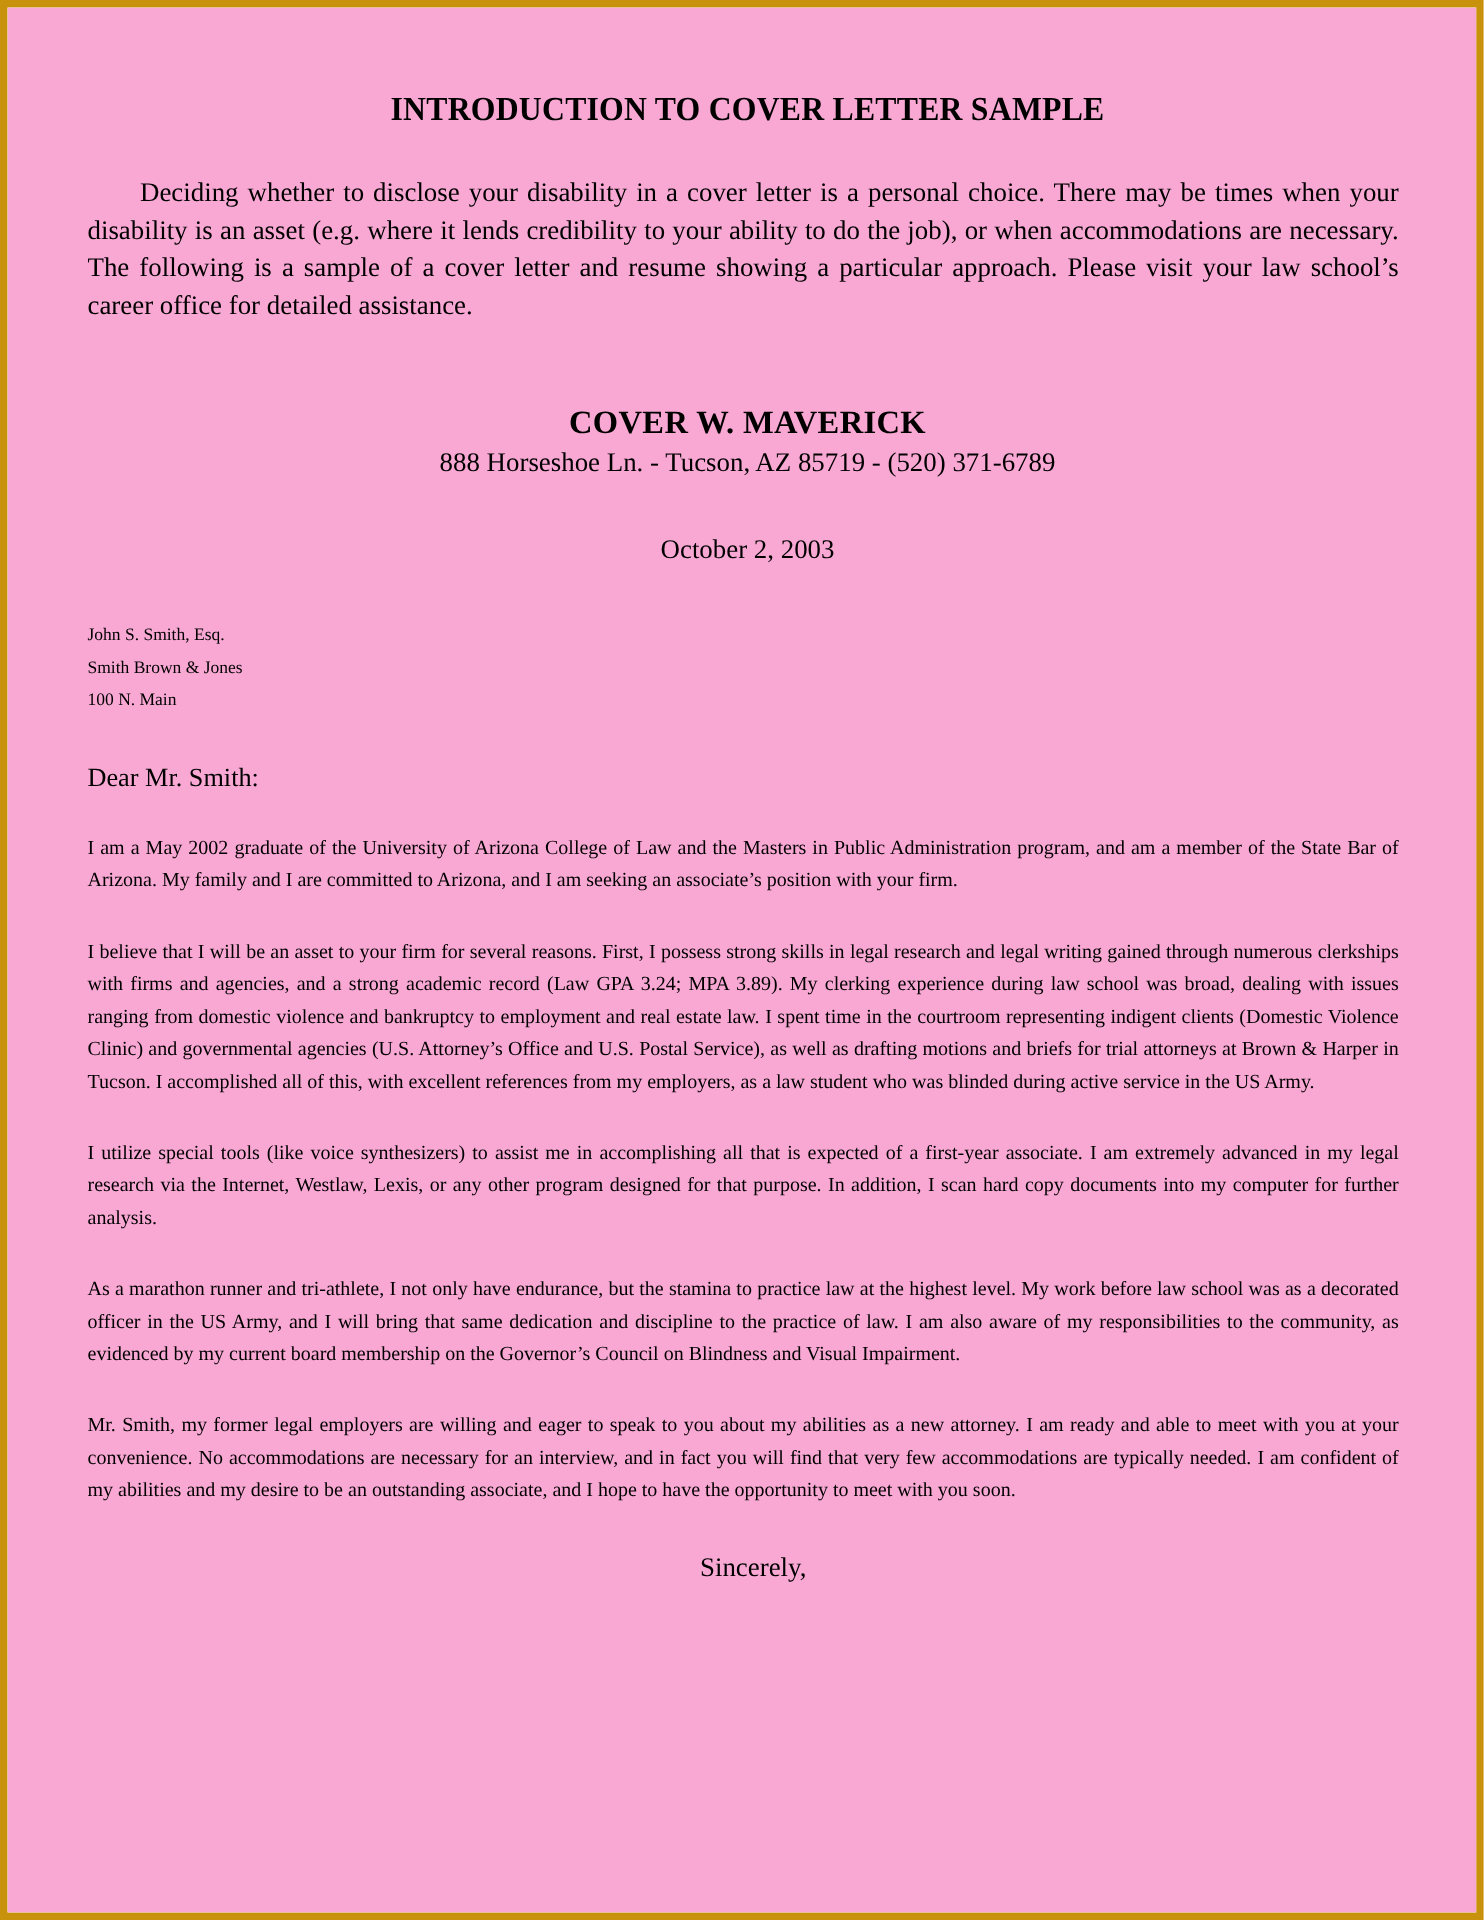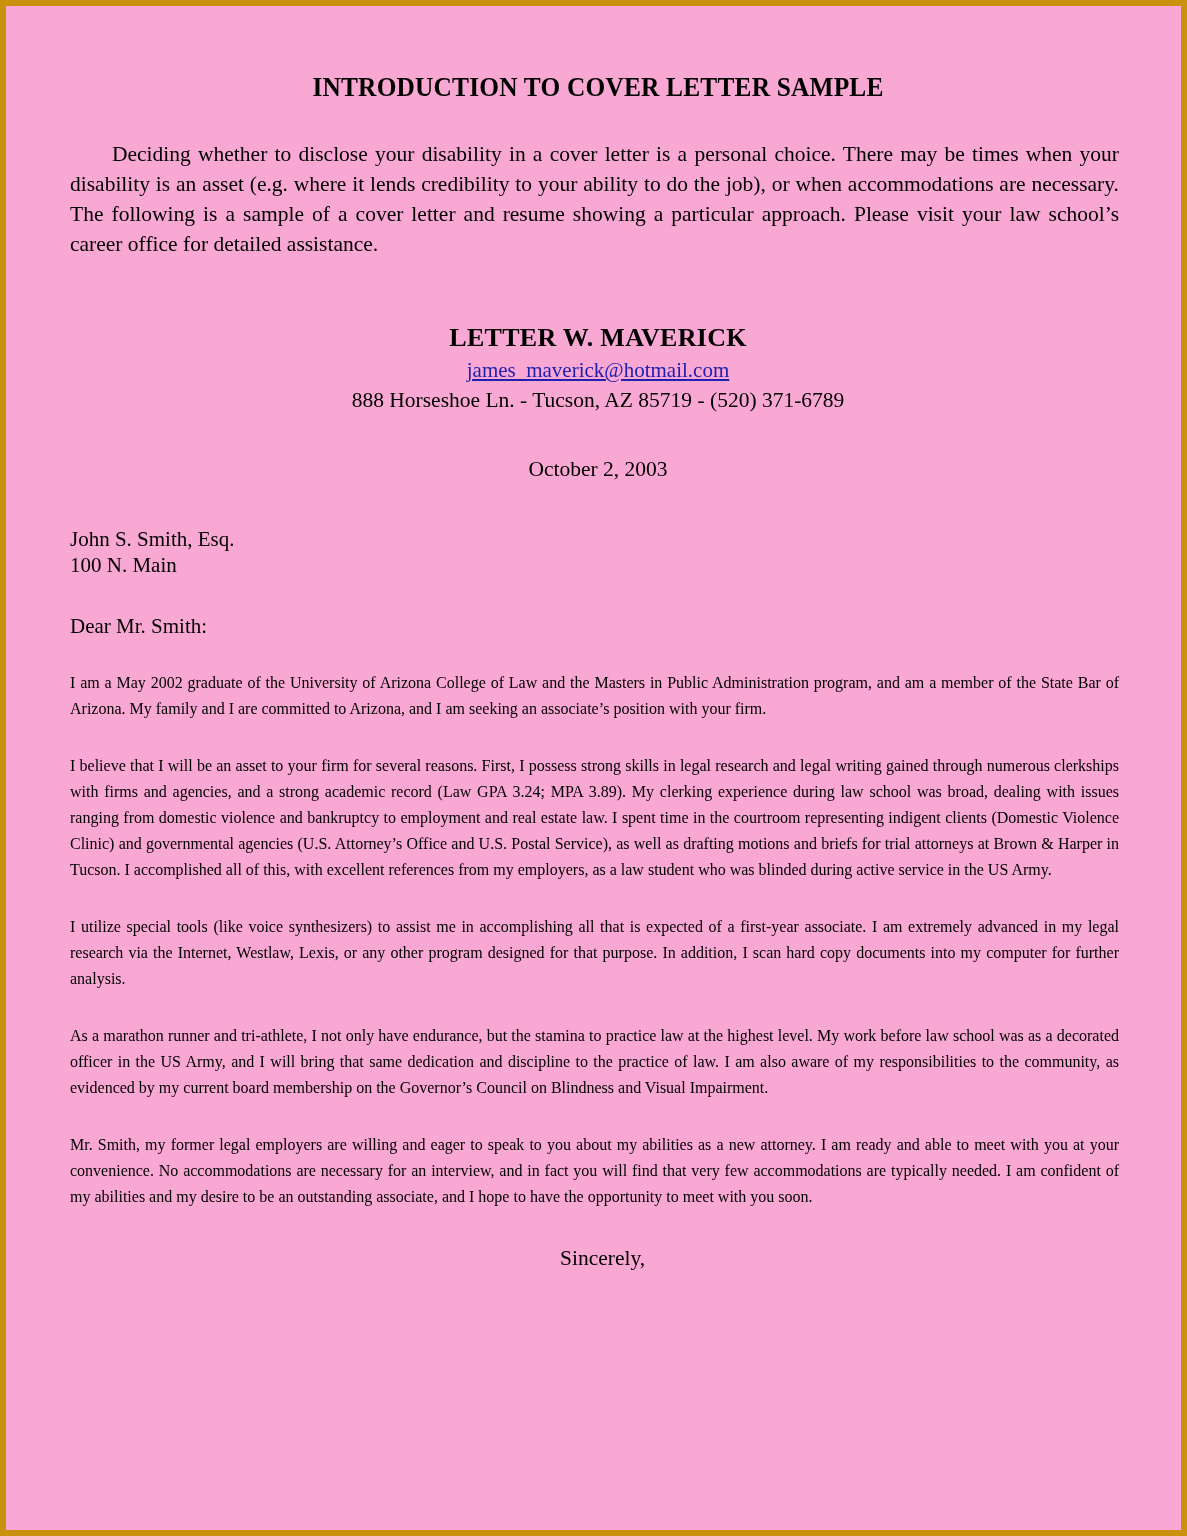--- a/index.html
+++ b/index.html
@@ -82,21 +82,21 @@
     font-size: 21.5px;
     color: #000000;
     margin: 0;
     padding-top: 44px;
   }
   .recipient {
     margin: 0;
     padding-top: 44px;
   }
   .recipient div {
-    font-size: 21px;
+    font-size: 14px;
     line-height: 26px;
     color: #000000;
   }
   .salutation {
     font-size: 21px;
     color: #000000;
     margin: 0;
     padding-top: 36px;
   }
   .body-para {
@@ -121,32 +121,30 @@
 </head>
 <body>
 
 <div id="page">
   <div id="sheet">
 
     <h1 class="doc-title">INTRODUCTION TO COVER LETTER SAMPLE</h1>
 
     <p class="intro-para">Deciding whether to disclose your disability in a cover letter is a personal choice.  There may be times when your disability is an asset (e.g. where it lends credibility to your ability to do the job), or when accommodations are necessary.  The following is a sample of a cover letter and resume showing a particular approach.  Please visit your law school’s career office for detailed assistance.</p>
 
-    <div class="name-heading">LETTER W. MAVERICK</div>
+    <div class="name-heading">COVER W. MAVERICK</div>
 
-    <div class="email-line">
-      <a class="email-link" href="#">james_maverick@hotmail.com</a>
-    </div>
 
     <div class="addr-line">888 Horseshoe Ln.  -  Tucson, AZ 85719  -  (520) 371-6789</div>
 
     <div class="date-line">October 2, 2003</div>
 
     <div class="recipient">
       <div>John S. Smith, Esq.</div>
+      <div>Smith Brown &amp; Jones</div>
       <div>100 N. Main</div>
     </div>
 
     <div class="salutation">Dear Mr. Smith:</div>
 
     <p class="body-para">I am a May 2002 graduate of the University of Arizona College of Law and the Masters in Public Administration program, and am a member of the State Bar of Arizona.  My family and I are committed to Arizona, and I am seeking an associate’s position with your firm.</p>
     <p class="body-para">I believe that I will be an asset to your firm for several reasons.  First, I possess strong skills in legal research and legal writing gained through numerous clerkships with firms and agencies, and a strong academic record (Law GPA 3.24; MPA 3.89).  My clerking experience during law school was broad, dealing with issues ranging from domestic violence and bankruptcy to employment and real estate law.  I spent time in the courtroom representing indigent clients (Domestic Violence Clinic) and governmental agencies (U.S. Attorney’s Office and U.S. Postal Service), as well as drafting motions and briefs for trial attorneys at Brown &amp; Harper in Tucson.  I accomplished all of this, with excellent references from my employers, as a law student who was blinded during active service in the US Army.</p>
     <p class="body-para">I utilize special tools (like voice synthesizers) to assist me in accomplishing all that is expected of a first-year associate.  I am extremely advanced in my legal research via the Internet, Westlaw, Lexis, or any other program designed for that purpose.  In addition, I scan hard copy documents into my computer for further analysis.</p>
     <p class="body-para">As a marathon runner and tri-athlete, I not only have endurance, but the stamina to practice law at the highest level.  My work before law school was as a decorated officer in the US Army, and I will bring that same dedication and discipline to the practice of law.  I am also aware of my responsibilities to the community, as evidenced by my current board membership on the Governor’s Council on Blindness and Visual Impairment.</p>
     <p class="body-para">Mr. Smith, my former legal employers are willing and eager to speak to you about my abilities as a new attorney.  I am ready and able to meet with you at your convenience.  No accommodations are necessary for an interview, and in fact you will find that very few accommodations are typically needed.  I am confident of my abilities and my desire to be an outstanding associate, and I hope to have the opportunity to meet with you soon.</p>

